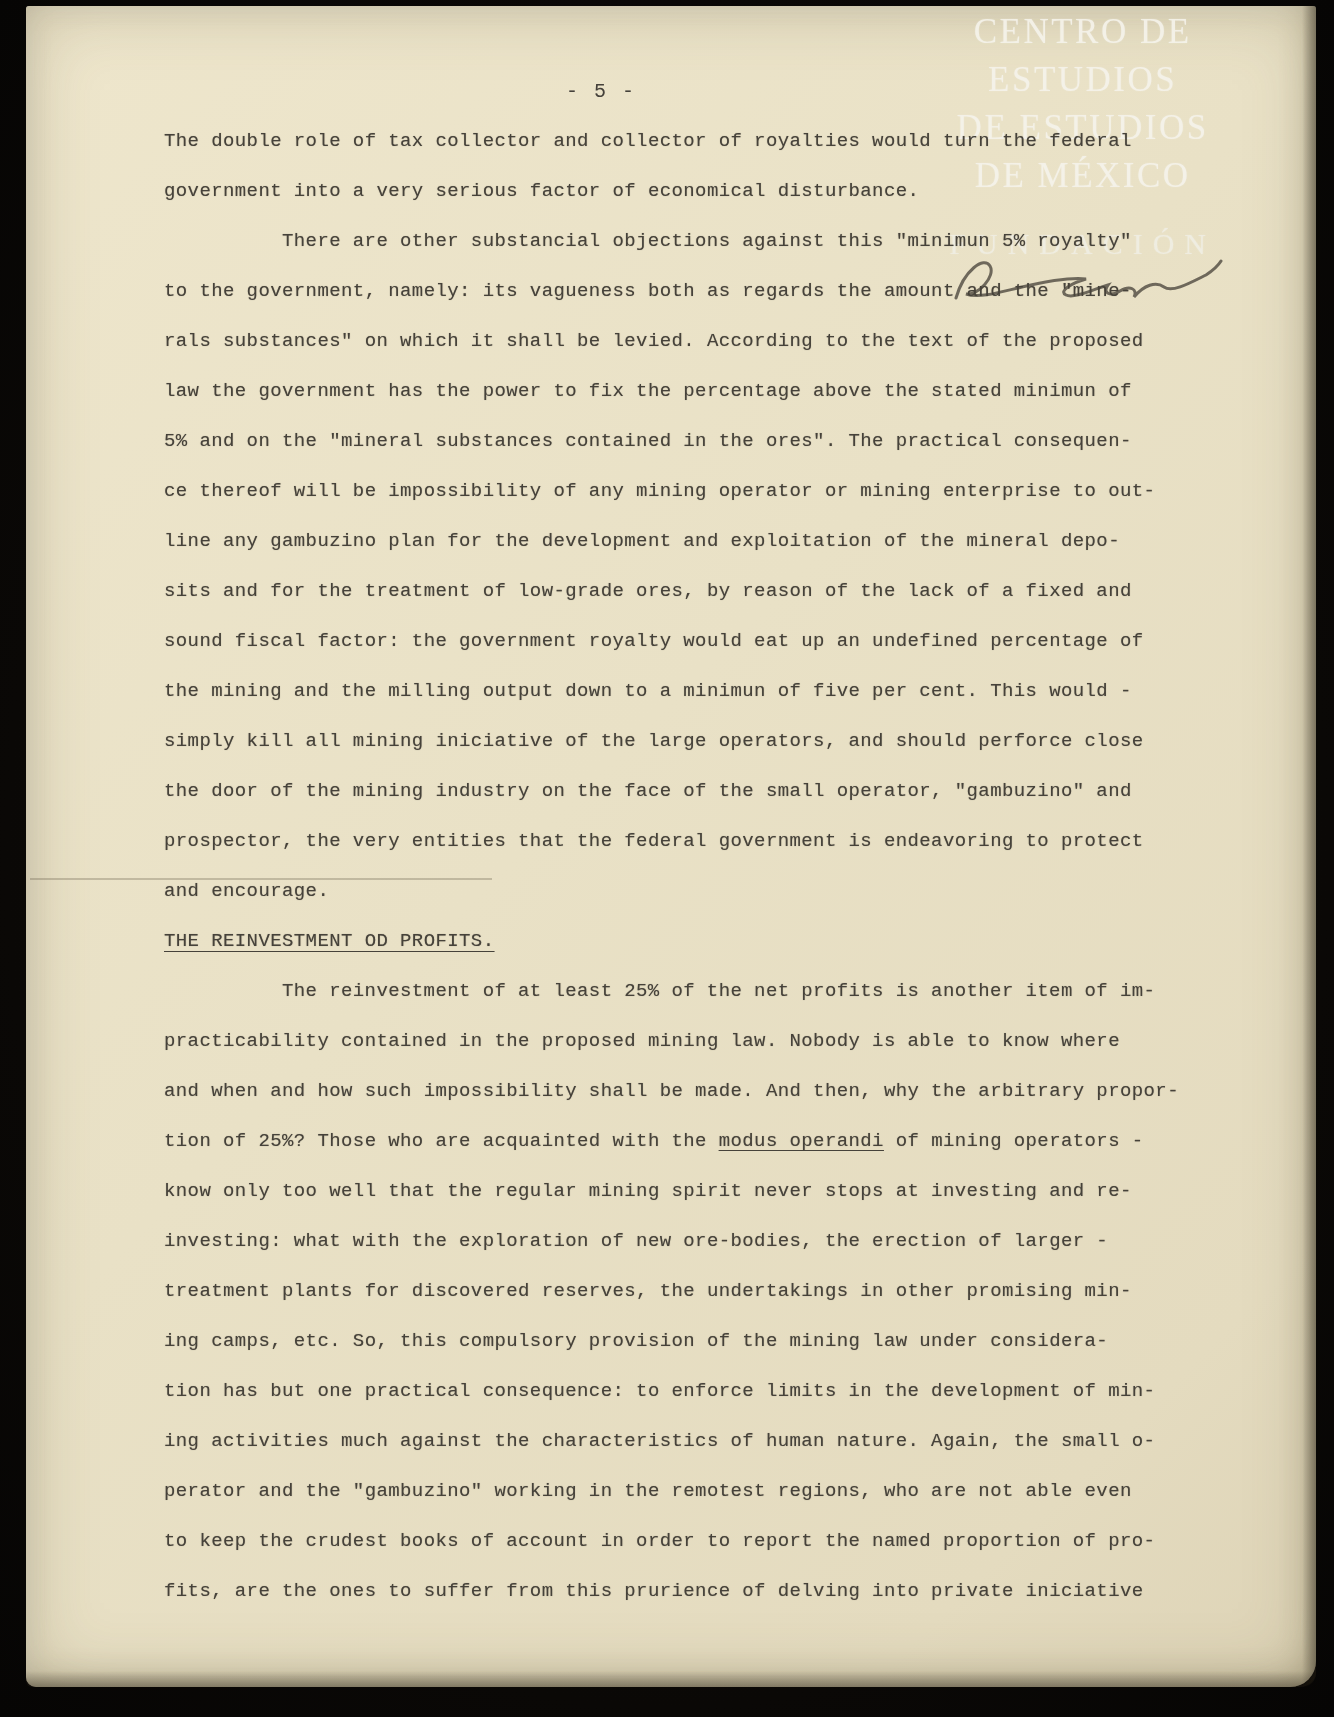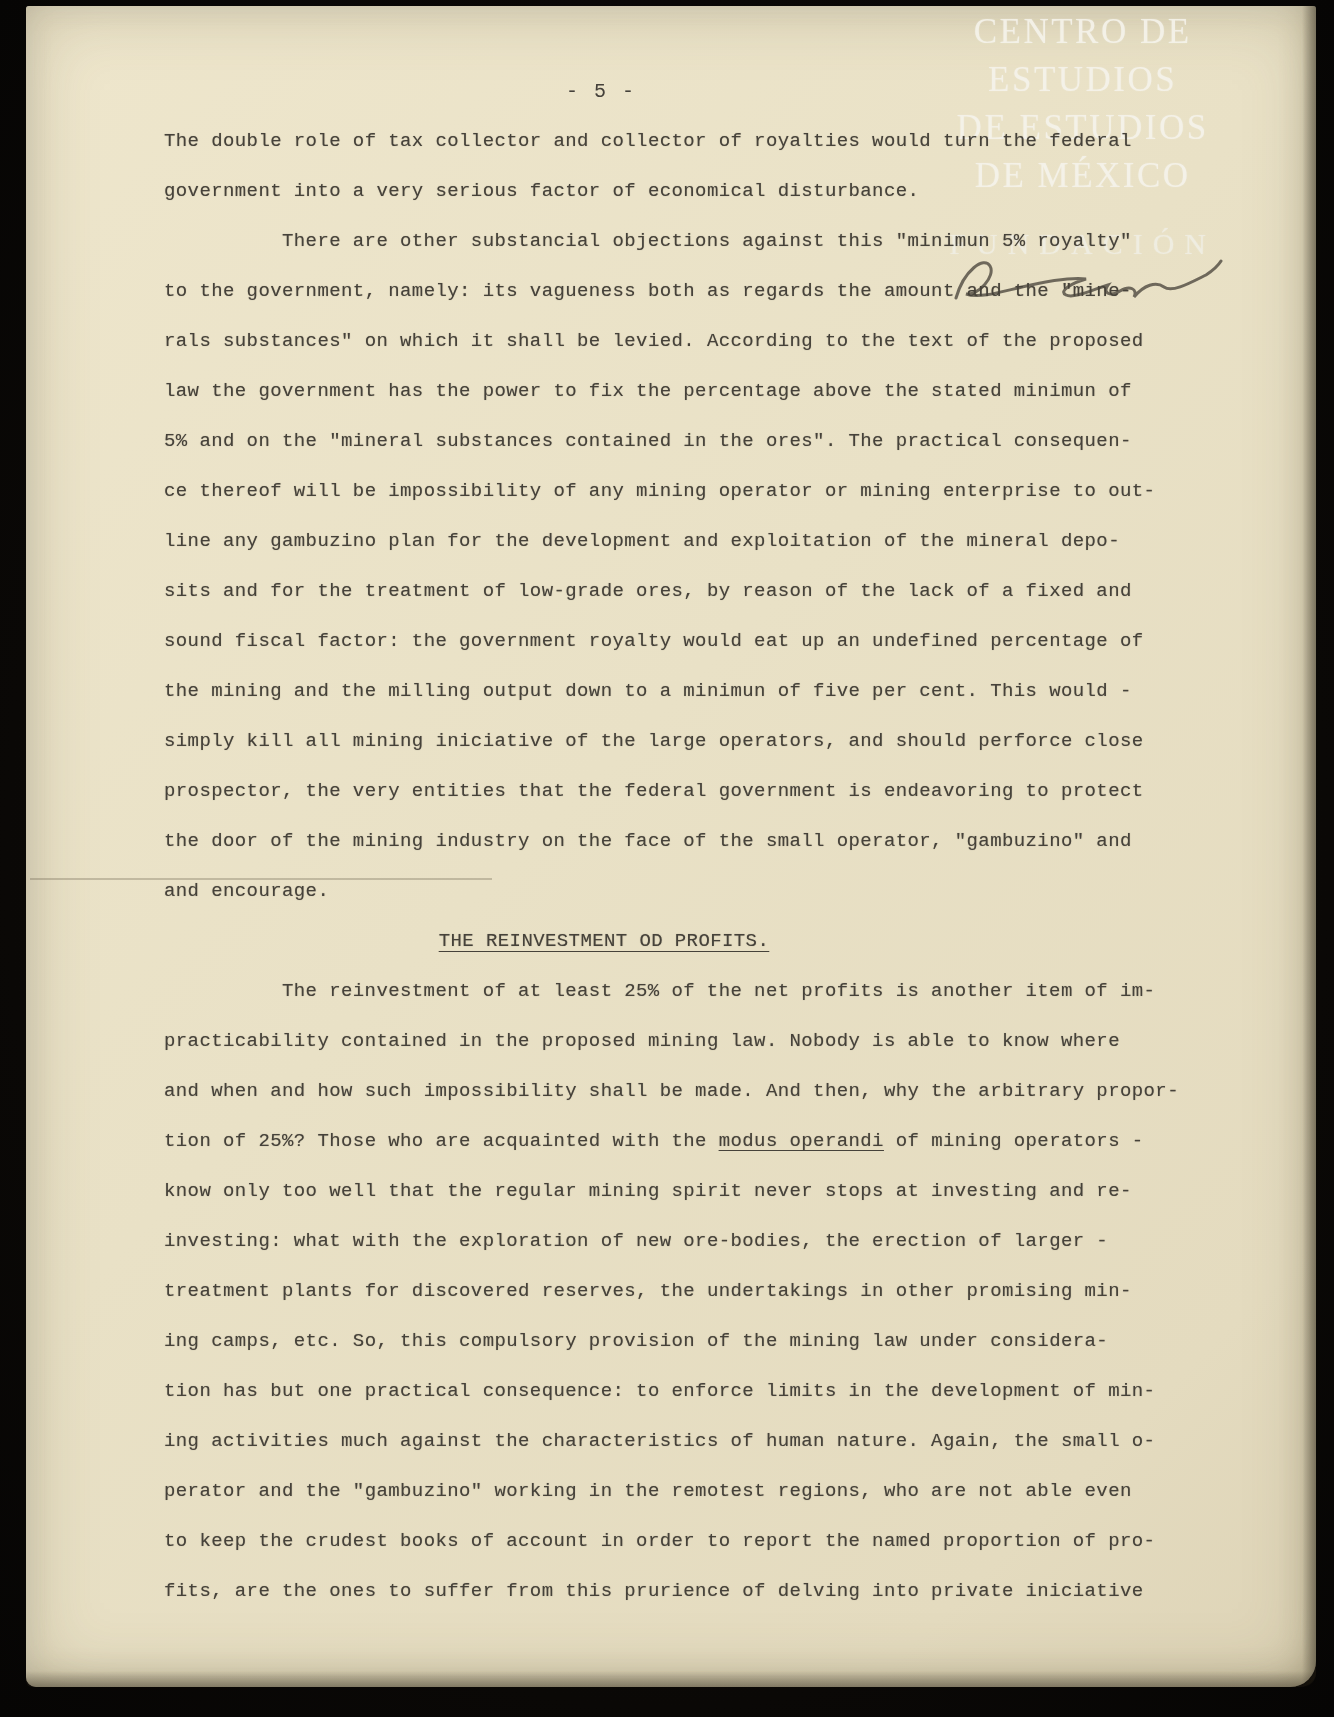--- a/index.html
+++ b/index.html
@@ -56,21 +56,20 @@
   .line {
     height: 50px;
     white-space: pre;
   }
   .line.indent {
     padding-left: 118px;
   }
   .heading-line {
     height: 50px;
     width: 880px;
-    text-align: center;
     white-space: pre;
   }
   .heading-line span {
     text-decoration: underline;
     text-underline-offset: 5px;
   }
   .u-inline {
     text-decoration: underline;
     text-underline-offset: 4px;
   }
@@ -156,22 +155,22 @@
     <div class="line">to the government, namely: its vagueness both as regards the amount and the "mine-</div>
     <div class="line">rals substances" on which it shall be levied. According to the text of the proposed</div>
     <div class="line">law the government has the power to fix the percentage above the stated minimun of</div>
     <div class="line">5% and on the "mineral substances contained in the ores". The practical consequen-</div>
     <div class="line">ce thereof will be impossibility of any mining operator or mining enterprise to out-</div>
     <div class="line">line any gambuzino plan for the development and exploitation of the mineral depo-</div>
     <div class="line">sits and for the treatment of low-grade ores, by reason of the lack of a fixed and</div>
     <div class="line">sound fiscal factor: the government royalty would eat up an undefined percentage of</div>
     <div class="line">the mining and the milling output down to a minimun of five per cent. This would -</div>
     <div class="line">simply kill all mining iniciative of the large operators, and should perforce close</div>
+    <div class="line">the door of the mining industry on the face of the small operator, "gambuzino" and</div>
     <div class="line">prospector, the very entities that the federal government is endeavoring to protect</div>
-    <div class="line">the door of the mining industry on the face of the small operator, "gambuzino" and</div>
     <div class="line">and encourage.</div>
 
     <div class="heading-line"><span>THE REINVESTMENT OD PROFITS.</span></div>
 
     <div class="line indent">The reinvestment of at least 25% of the net profits is another item of im-</div>
     <div class="line">practicability contained in the proposed mining law. Nobody is able to know where</div>
     <div class="line">and when and how such impossibility shall be made. And then, why the arbitrary propor-</div>
     <div class="line"><span>tion of 25%? Those who are acquainted with the </span><span class="u-inline">modus operandi</span><span> of mining operators -</span></div>
     <div class="line">know only too well that the regular mining spirit never stops at investing and re-</div>
     <div class="line">investing: what with the exploration of new ore-bodies, the erection of larger -</div>

